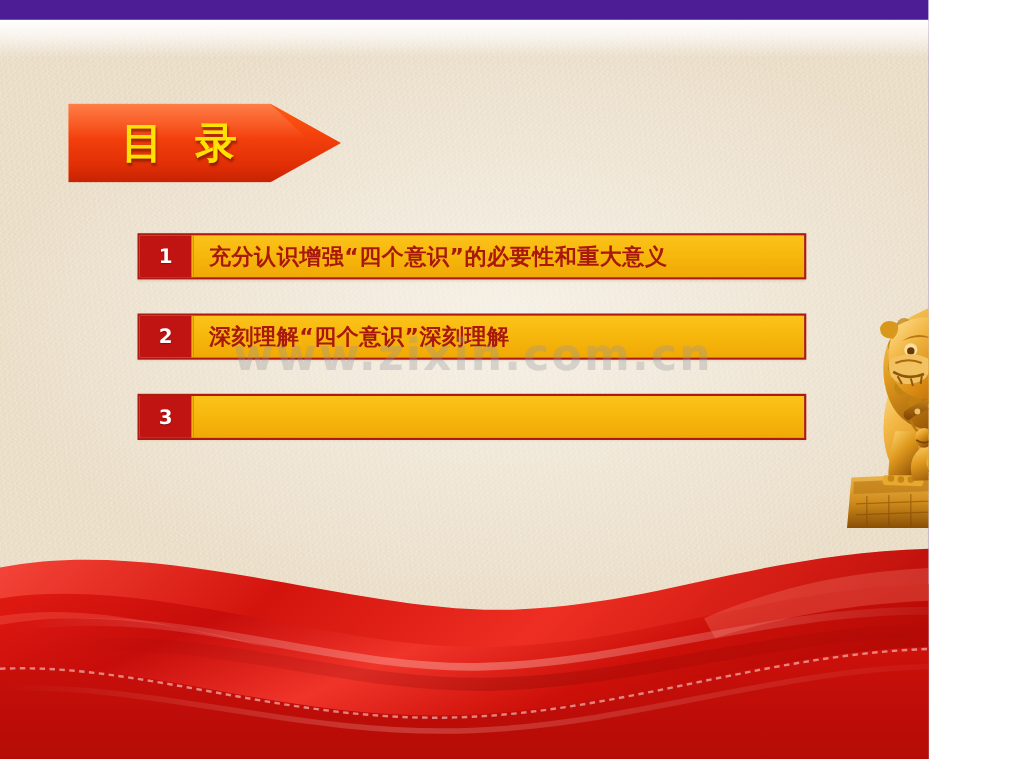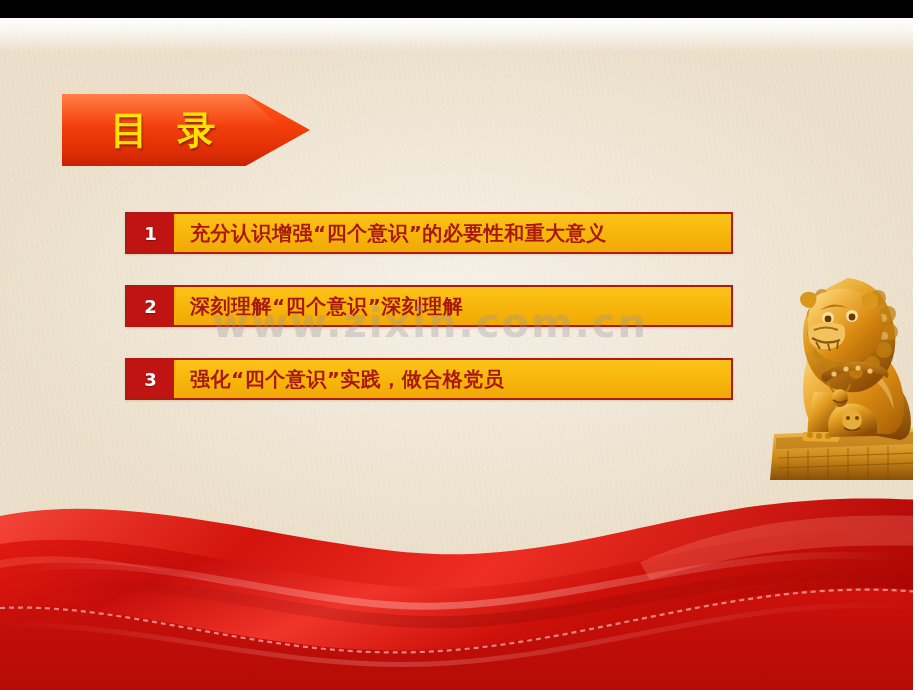--- a/index.html
+++ b/index.html
@@ -9,23 +9,23 @@
   }
   body {
     width: 920px;
     height: 690px;
     font-family: "DejaVu Sans", "Liberation Sans", sans-serif;
     overflow: hidden;
   }
 
   #slide-root {
     position: relative;
-    width: 913px;
+    width: 844px;
     height: 690px;
-    background: #000000;
+    background: #4c1d95;
     overflow: hidden;
   }
 
   
   .slide-canvas {
     position: absolute;
     left: 0;
     top: 18px;
     width: 920px;
     height: 602px;
@@ -349,21 +349,20 @@
       <div class="item-label">充分认识增强“四个意识”的必要性和重大意义</div>
     </div>
 
     <div class="agenda-item">
       <div class="num-box">2</div>
       <div class="item-label">深刻理解“四个意识”深刻理解</div>
     </div>
 
     <div class="agenda-item">
       <div class="num-box">3</div>
-      <div class="item-label">强化“四个意识”实践，做合格党员</div>
     </div>
 
   </div>
 
   <div class="ribbon-layer">
     <svg width="920" height="240" viewBox="0 0 920 240" preserveAspectRatio="none" xmlns="http://www.w3.org/2000/svg">
       <defs>
         <linearGradient id="r1" x1="0" y1="0" x2="1" y2="0.4">
           <stop offset="0%" stop-color="#e21b13"></stop>
           <stop offset="25%" stop-color="#c70d0a"></stop>

